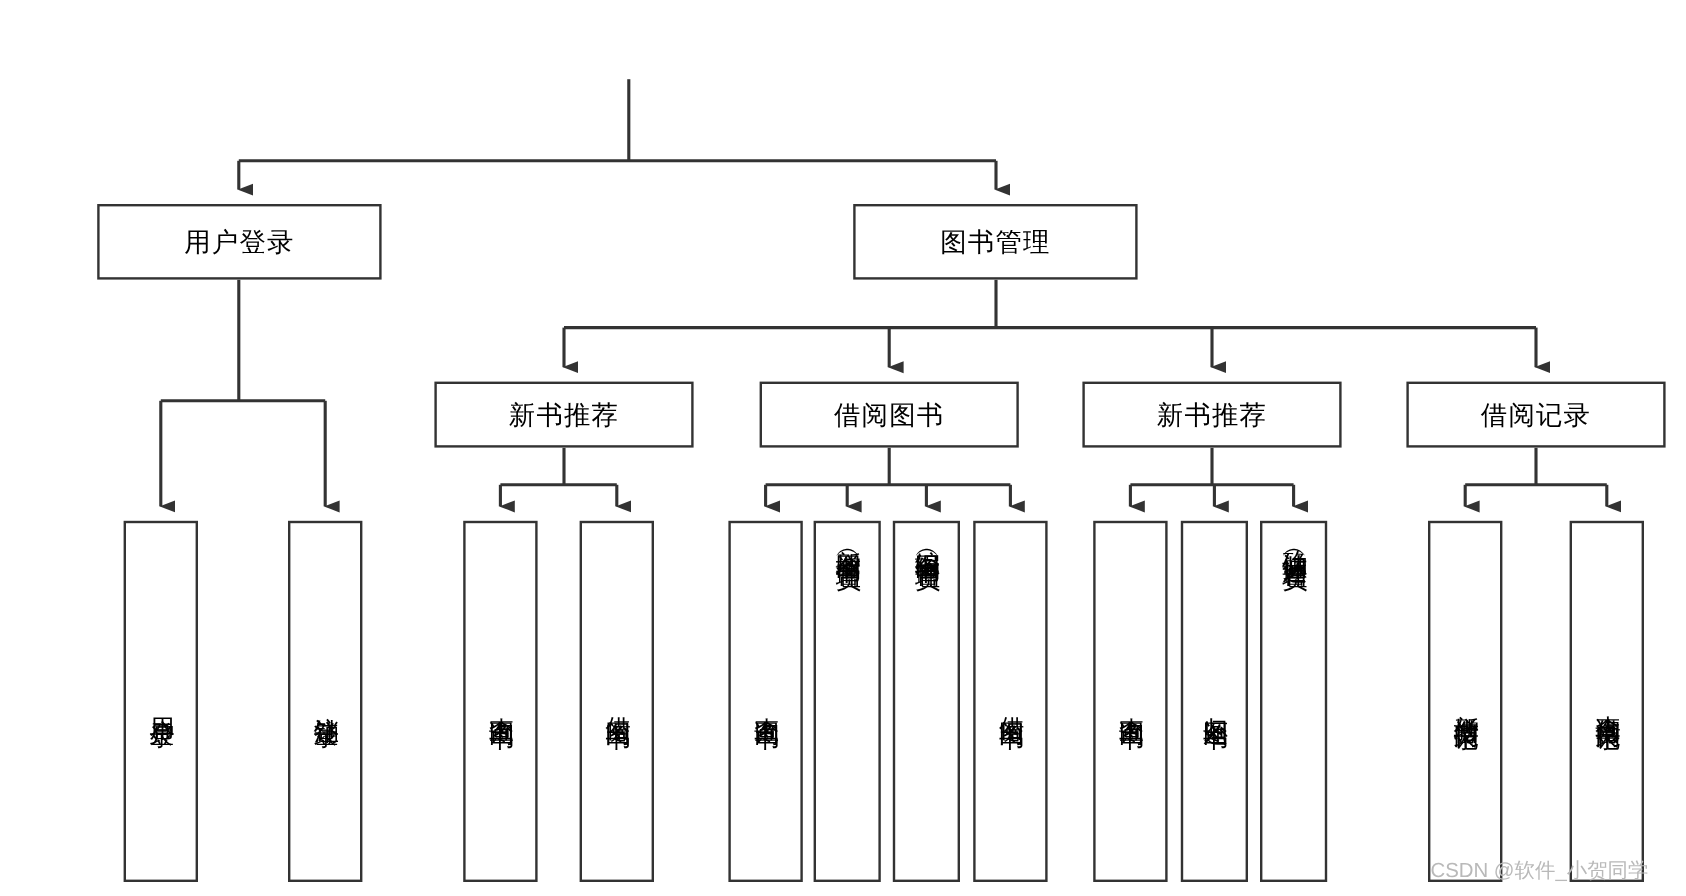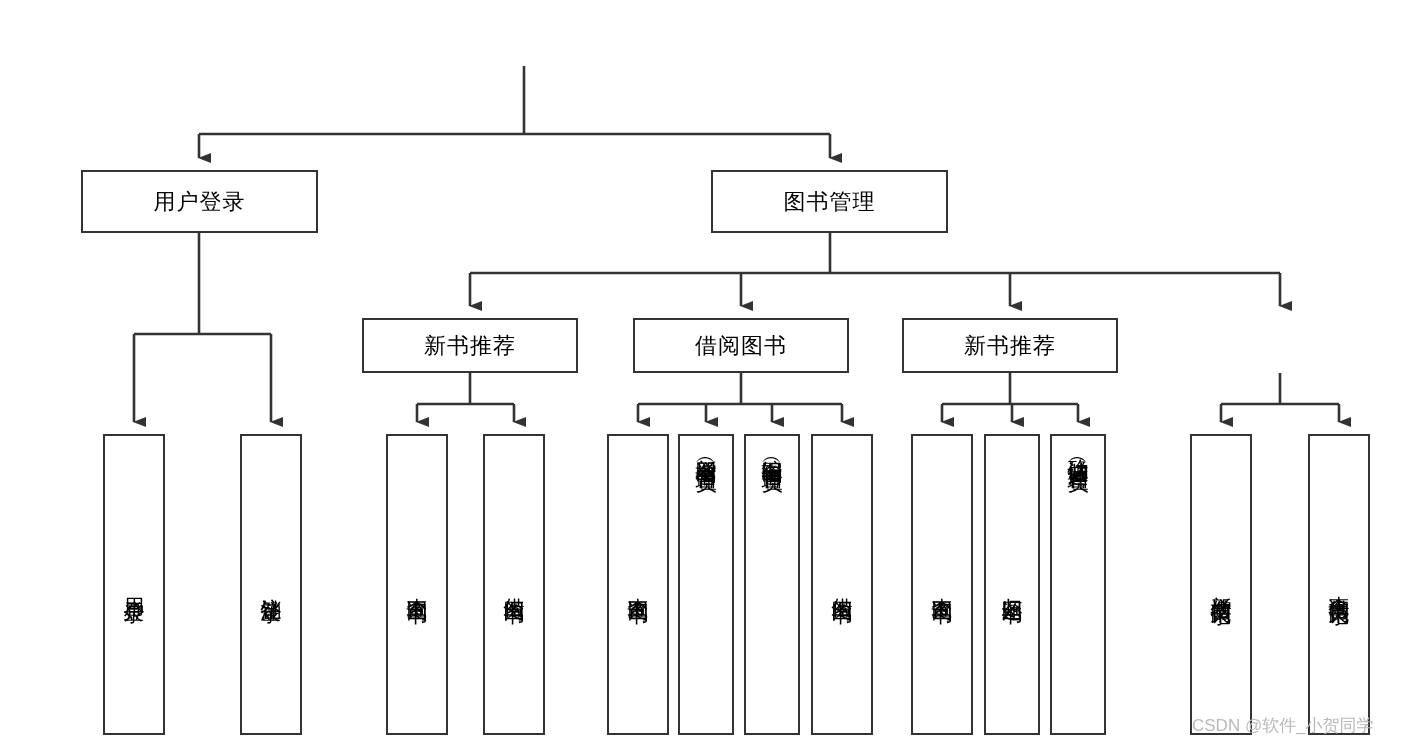--- a/index.html
+++ b/index.html
@@ -133,20 +133,23 @@
 
   <div class="node-box horiz" style="left:362px; top:318px; width:216px; height:55px;">
     <span>新书推荐</span>
   </div>
   <div class="node-box horiz" style="left:633px; top:318px; width:216px; height:55px;">
     <span>借阅图书</span>
   </div>
   <div class="node-box horiz" style="left:902px; top:318px; width:216px; height:55px;">
     <span>新书推荐</span>
   </div>
+  <div class="node-box horiz" style="left:1172px; top:318px; width:216px; height:55px;">
+    <span>借阅记录</span>
+  </div>
 
   <div class="node-box vert centered" style="left:103px; top:434px; width:62px; height:301px;">
     <span class="vtext">用户登录</span>
   </div>
   <div class="node-box vert centered" style="left:240px; top:434px; width:62px; height:301px;">
     <span class="vtext">注销登录</span>
   </div>
 
   <div class="node-box vert centered" style="left:386px; top:434px; width:62px; height:301px;">
     <span class="vtext">查询图书</span>

